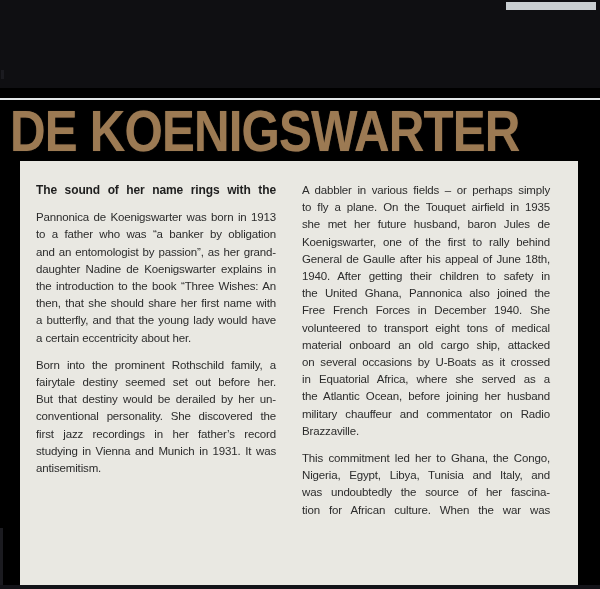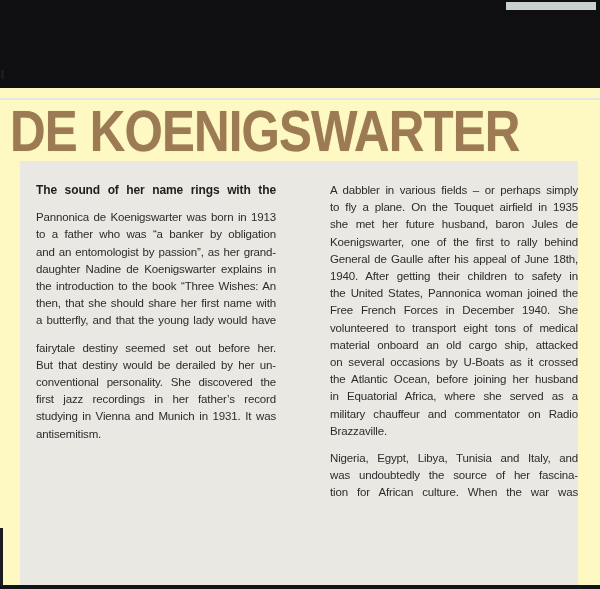--- a/index.html
+++ b/index.html
@@ -1,18 +1,18 @@
 <!DOCTYPE html>
 <html><head>
 <meta charset="utf-8">
 <style>
   html,body { margin:0; padding:0; background:#ffffff; }
   .screen {
     position:relative; width:600px; height:589px; overflow:hidden;
-    background:#fef9c3;
+    background:#000000;
     font-family:"Liberation Sans", sans-serif;
   }
   
   .top-band { position:absolute; left:0; top:0; width:600px; height:88px; background:#0f0f12; }
   .band-notch { position:absolute; right:4px; top:2px; width:90px; height:8px; background:#c9ced1; }
   .scan-line { position:absolute; left:0; top:98px; width:600px; height:2px; background:#e2e6e7; }
   
   .bottom-strip { position:absolute; left:0; bottom:0; width:600px; height:4px; background:#131318; }
   .left-sliver { position:absolute; left:0; top:528px; width:3px; height:61px; background:#1b1b20; }
   .left-fleck { position:absolute; left:1px; top:70px; width:3px; height:9px; background:#1b1b20; }
@@ -28,21 +28,21 @@
 
   .content-box {
     position:absolute; left:20px; top:161px; width:558px; height:516px;
     background:#e9e8e2;
     box-sizing:border-box;
     padding:21px 0 0 16px;
   }
   .columns { display:flex; gap:26px; }
   .col { color:#2c2c2c; font-size:11.5px; line-height:17.2px; letter-spacing:-0.15px; }
   .col-left  { width:240px; }
-  .col-right { width:248px;margin-left:28px; }
+  .col-right { width:248px; }
   .para { margin:0 0 10px 0; }
   .para.intro { font-weight:bold; color:#1e1e1e; font-size:12px; letter-spacing:-0.1px; }
   .tline { text-align:justify; text-align-last:justify; word-spacing:0.2px; }
   .tline.last { text-align-last:left; }
 </style>
 </head>
 <body>
 
 <div class="screen">
 
@@ -61,50 +61,53 @@
             <div class="tline">The sound of her name rings with the</div>
           </div>
         <div class="para">
             <div class="tline">Pannonica de Koenigswarter was born in 1913</div>
             <div class="tline">to a father who was “a banker by obligation</div>
             <div class="tline">and an entomologist by passion”, as her grand-</div>
             <div class="tline">daughter Nadine de Koenigswarter explains in</div>
             <div class="tline">the introduction to the book “Three Wishes: An</div>
             <div class="tline">then, that she should share her first name with</div>
             <div class="tline">a butterfly, and that the young lady would have</div>
+            <div class="tline last">a certain eccentricity about her.</div>
           </div>
         <div class="para">
+            <div class="tline">Born into the prominent Rothschild family, a</div>
             <div class="tline">fairytale destiny seemed set out before her.</div>
             <div class="tline">But that destiny would be derailed by her un-</div>
             <div class="tline">conventional personality. She discovered the</div>
             <div class="tline">first jazz recordings in her father’s record</div>
             <div class="tline">studying in Vienna and Munich in 1931. It was</div>
             <div class="tline last">antisemitism.</div>
           </div>
       </div>
 
       <div class="col col-right">
         <div class="para">
             <div class="tline">A dabbler in various fields – or perhaps simply</div>
             <div class="tline">to fly a plane. On the Touquet airfield in 1935</div>
             <div class="tline">she met her future husband, baron Jules de</div>
             <div class="tline">Koenigswarter, one of the first to rally behind</div>
             <div class="tline">General de Gaulle after his appeal of June 18th,</div>
             <div class="tline">1940. After getting their children to safety in</div>
-            <div class="tline">the United States, Pannonica woman joined the</div>
+            <div class="tline">the United Ghana, Pannonica also joined the</div>
             <div class="tline">Free French Forces in December 1940. She</div>
             <div class="tline">volunteered to transport eight tons of medical</div>
             <div class="tline">material onboard an old cargo ship, attacked</div>
             <div class="tline">on several occasions by U-Boats as it crossed</div>
+            <div class="tline">in Equatorial Africa, where she served as a</div>
             <div class="tline">the Atlantic Ocean, before joining her husband</div>
-            <div class="tline">in Equatorial Africa, where she served as a</div>
             <div class="tline">military chauffeur and commentator on Radio</div>
             <div class="tline last">Brazzaville.</div>
           </div>
         <div class="para">
+            <div class="tline">This commitment led her to Ghana, the Congo,</div>
             <div class="tline">Nigeria, Egypt, Libya, Tunisia and Italy, and</div>
             <div class="tline">was undoubtedly the source of her fascina-</div>
             <div class="tline">tion for African culture. When the war was</div>
           </div>
       </div>
 
     </div>
   </div>
 
   <div class="left-sliver"></div>

